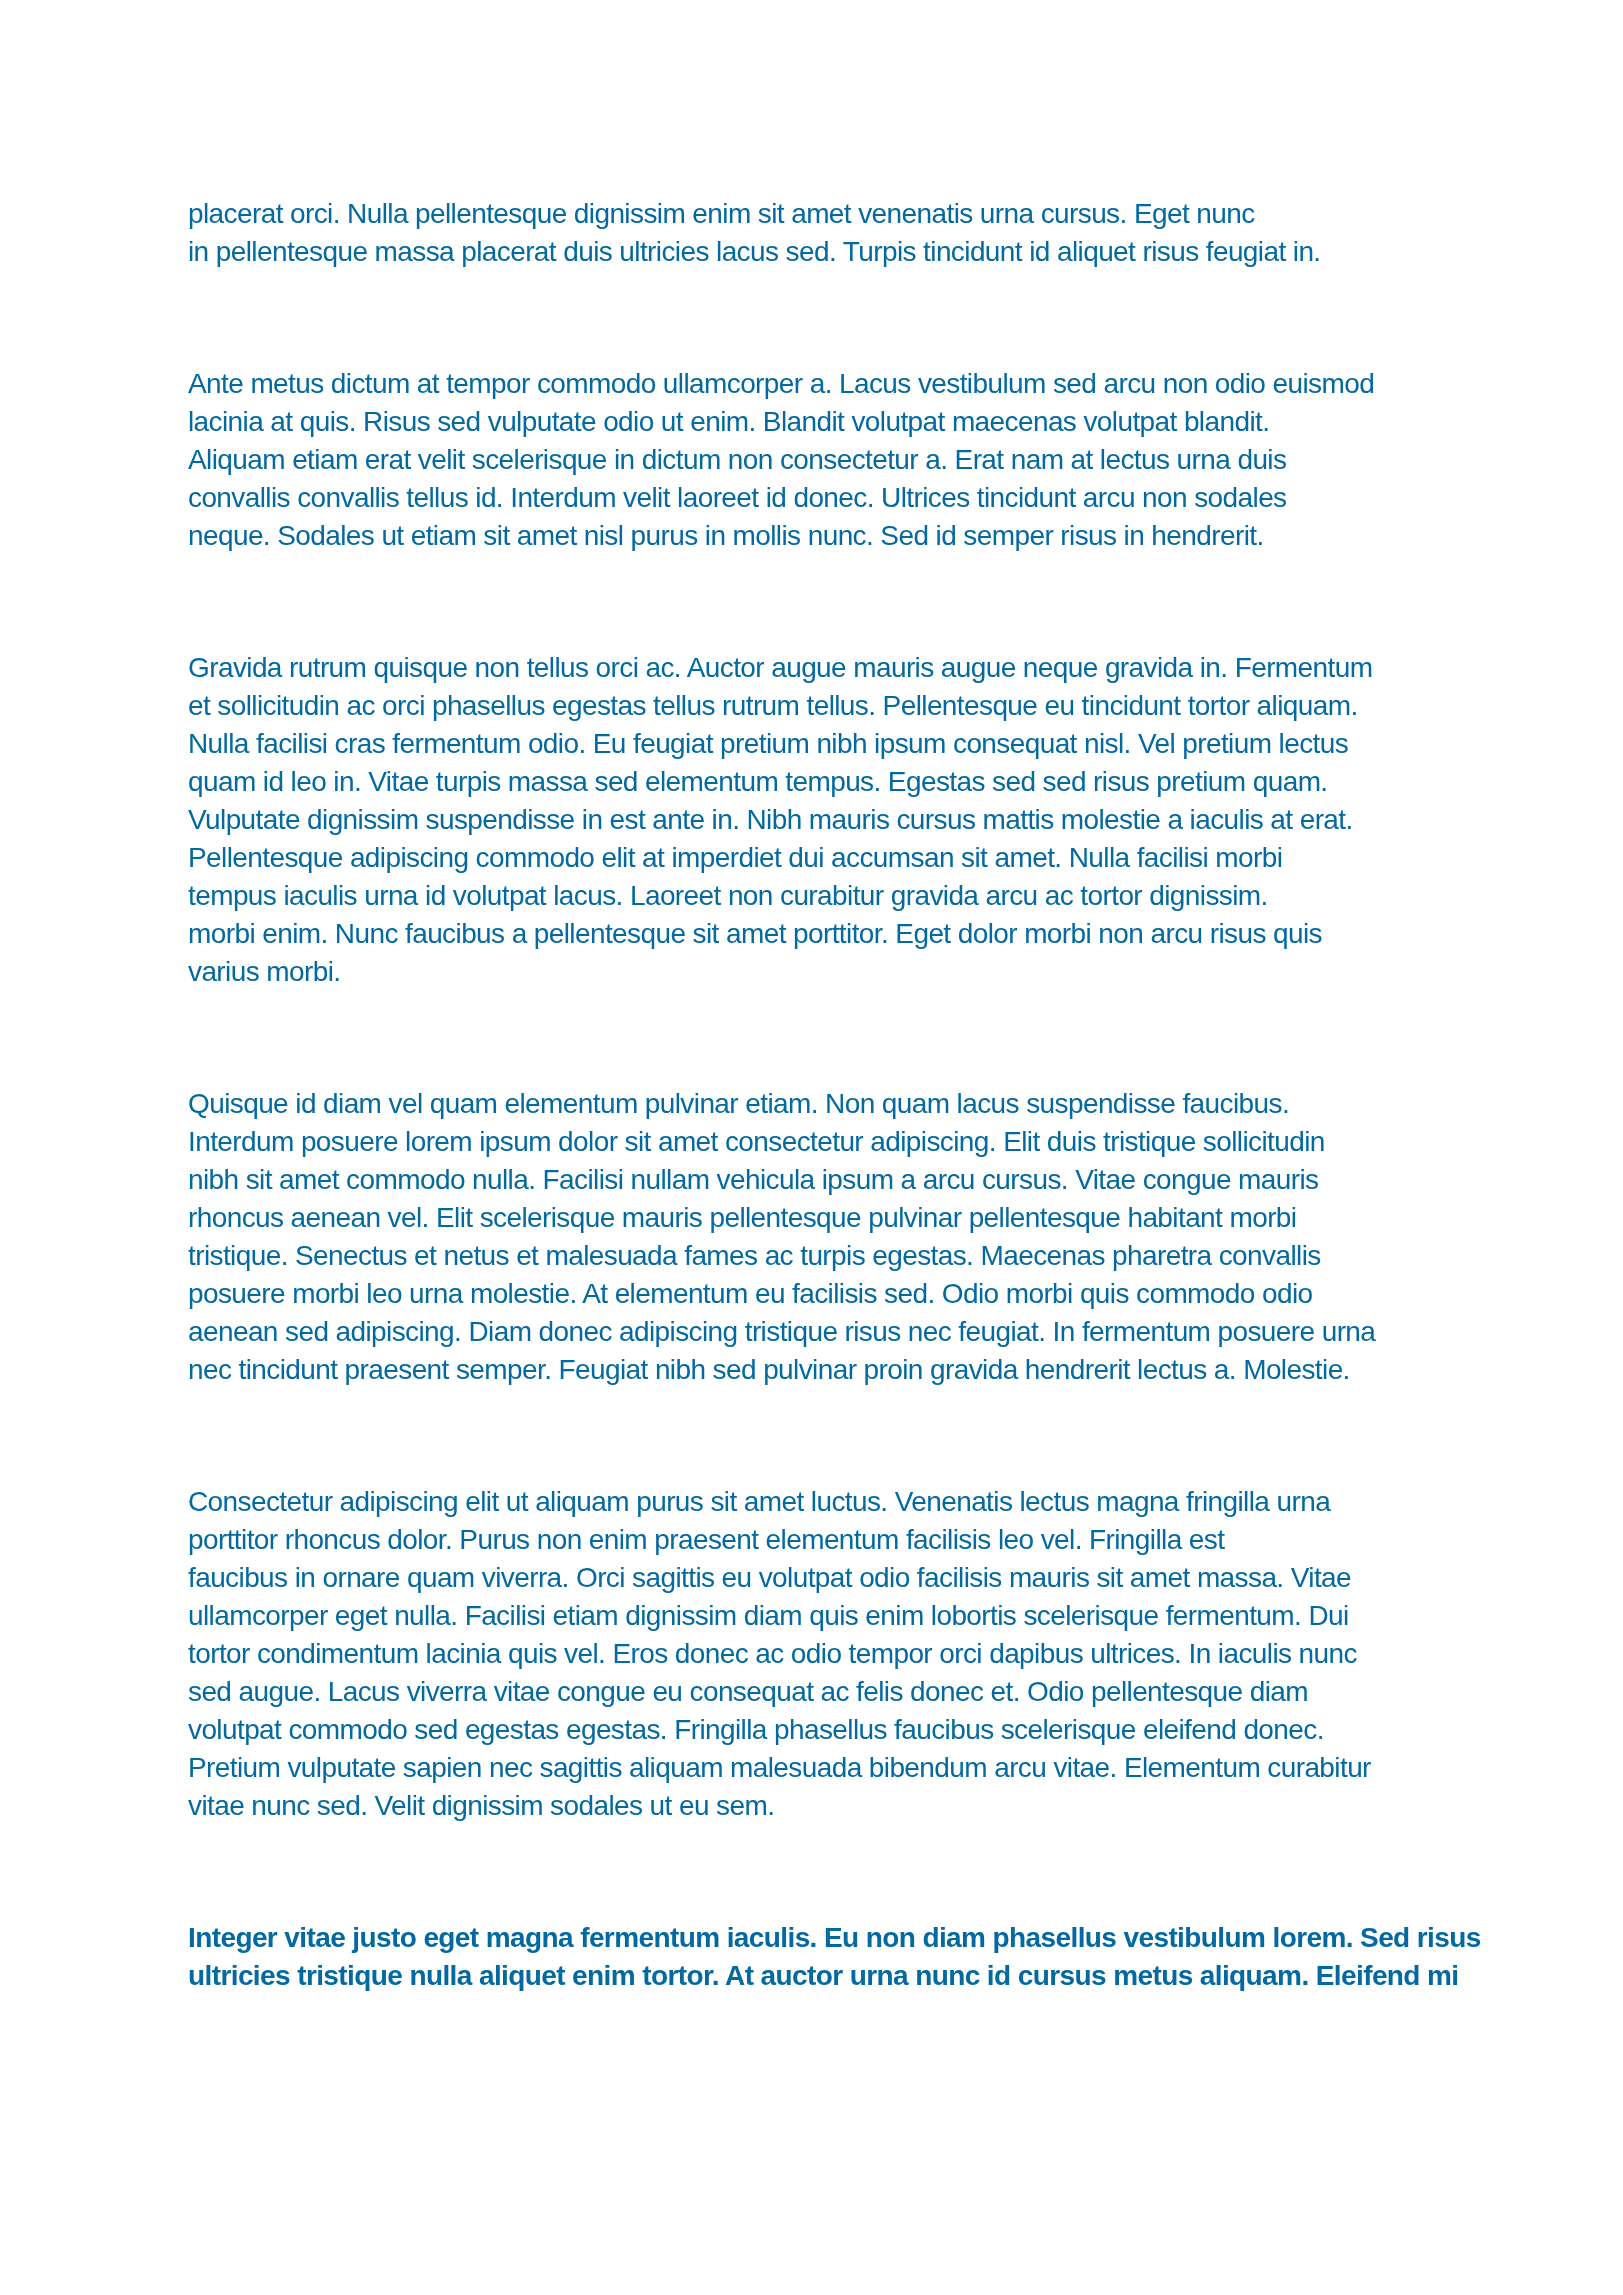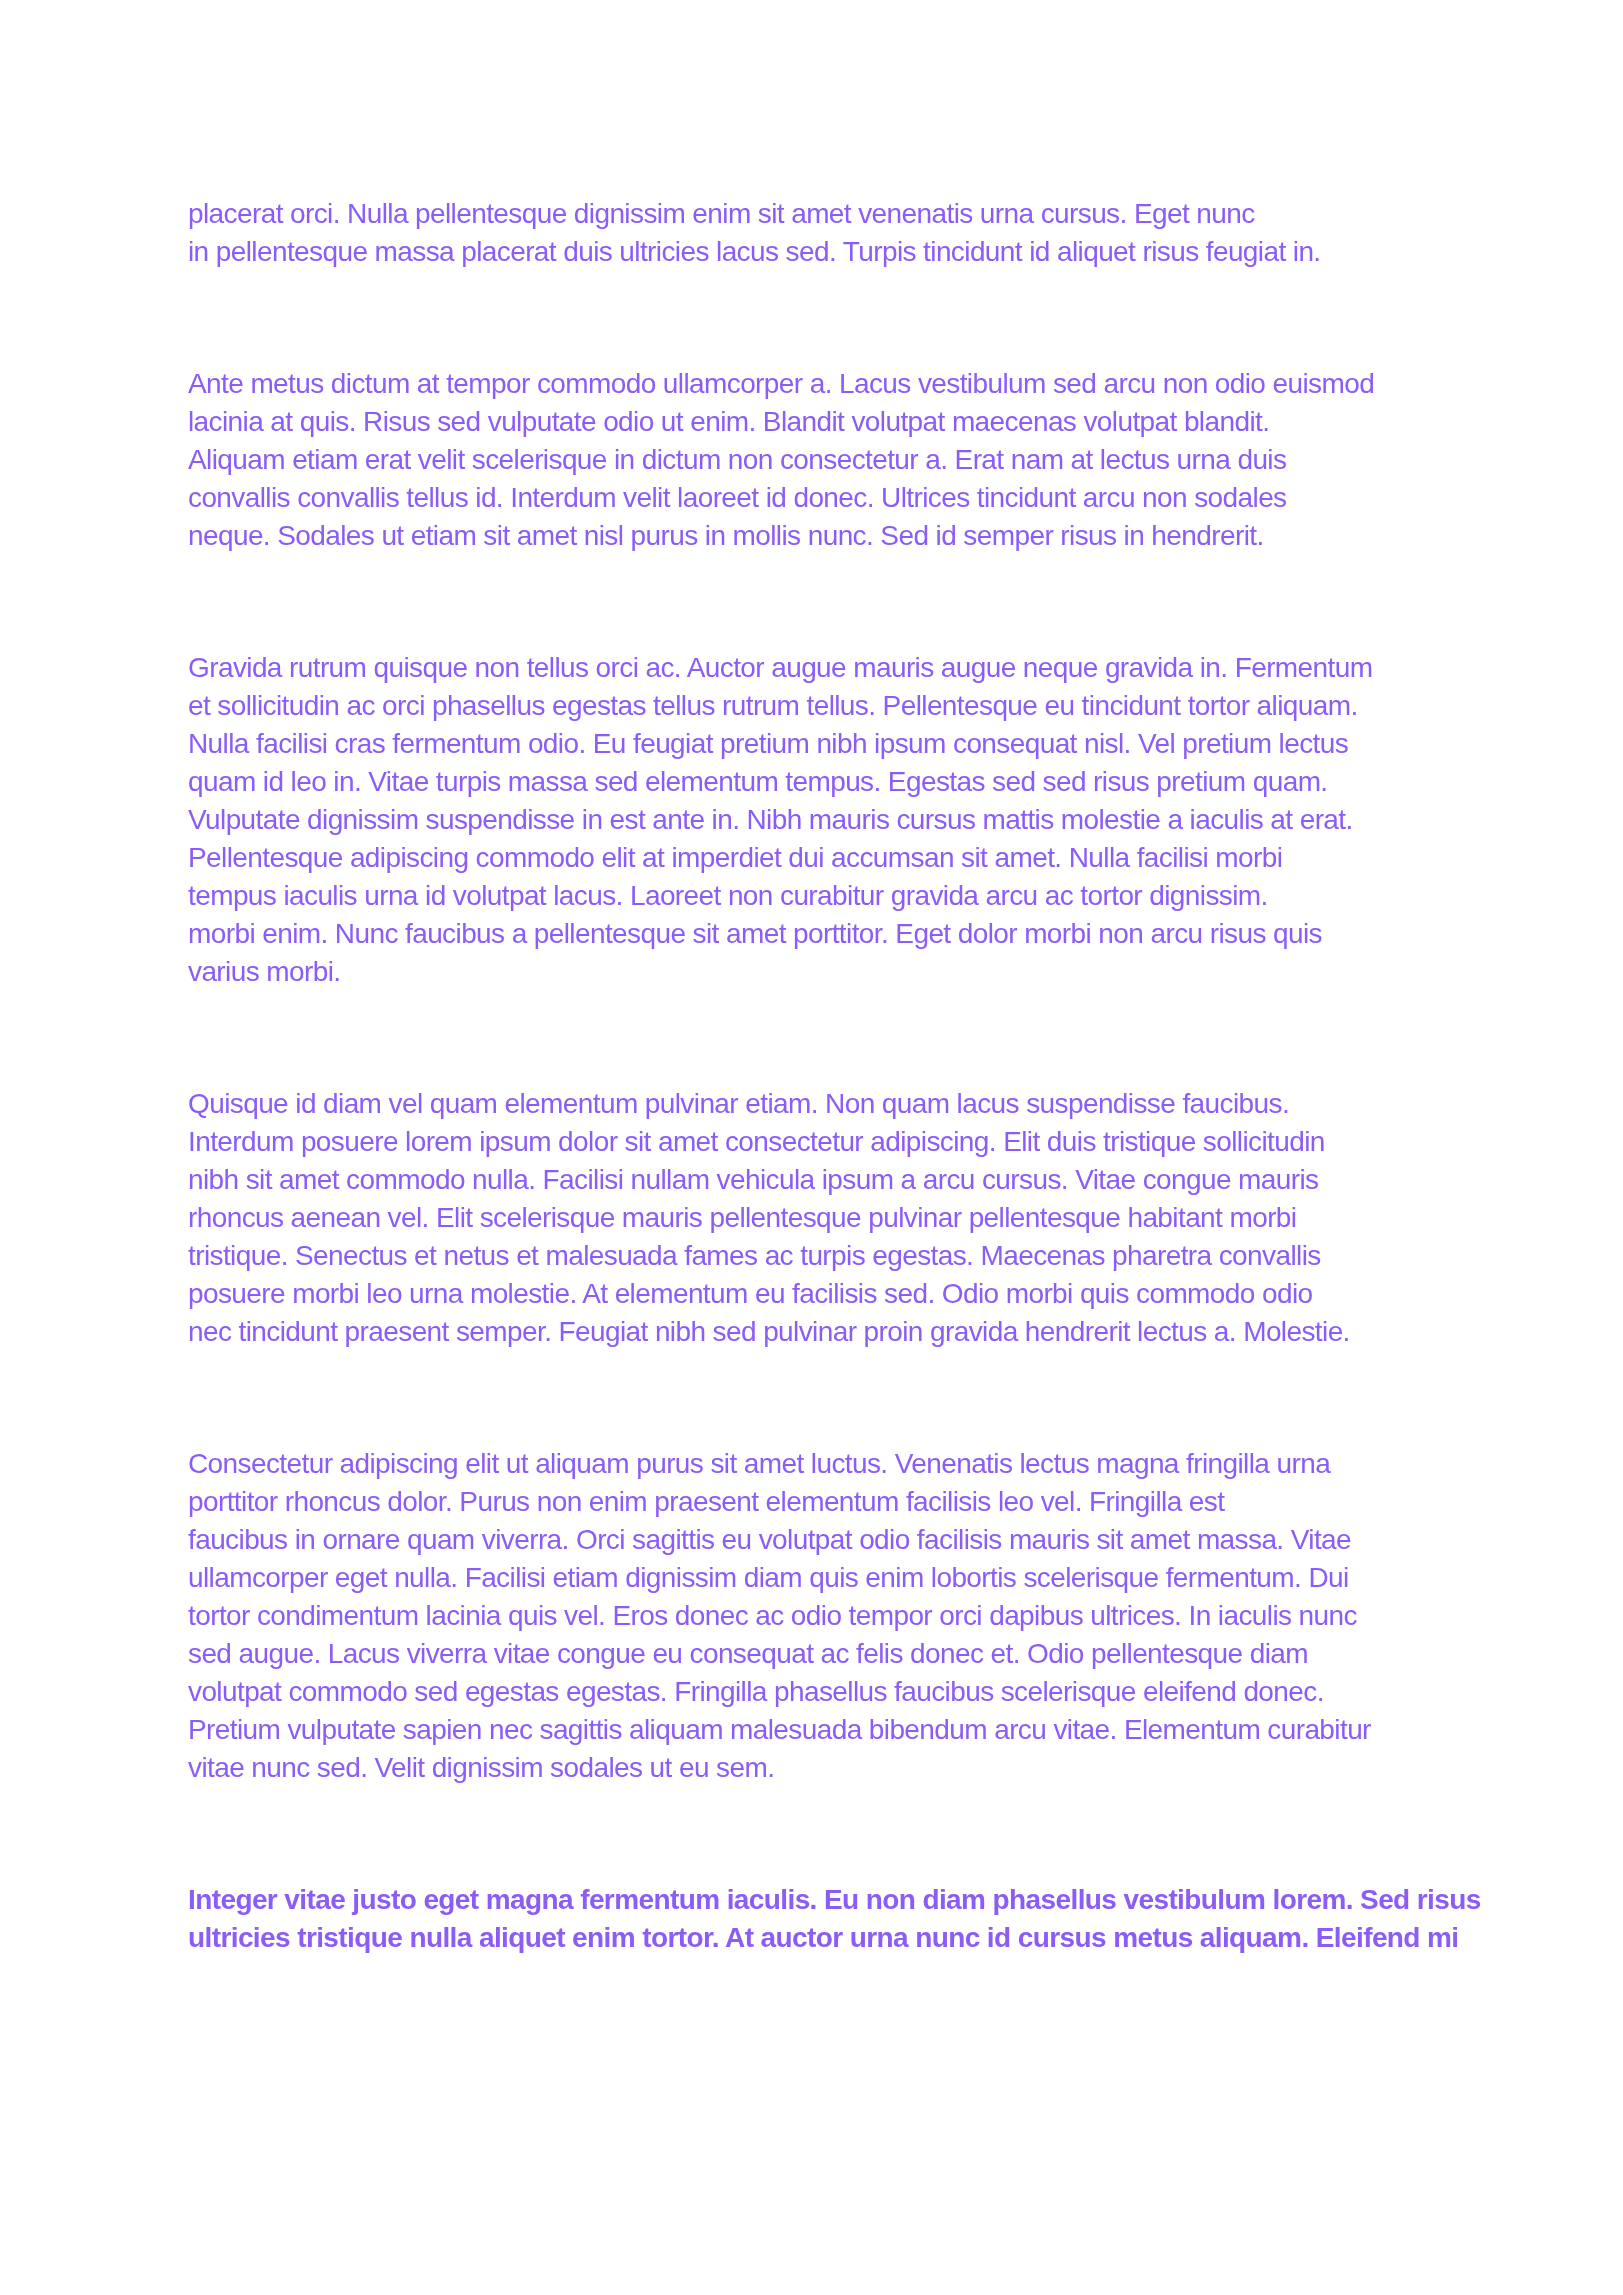--- a/index.html
+++ b/index.html
@@ -40,21 +40,21 @@
   }
   .line {
     white-space: nowrap;
     height: 38px;
   }
 </style>
 </head>
 <body style="background: rgb(255, 255, 255);">
 
 <div class="page" style="background: rgb(255, 255, 255);">
-  <div class="page-content" style="color: #8b5cf6;">
+  <div class="page-content" style="color: #0369a1;">
     <div class="paragraph">
         <div class="line">placerat orci. Nulla pellentesque dignissim enim sit amet venenatis urna cursus. Eget nunc</div>
         <div class="line">in pellentesque massa placerat duis ultricies lacus sed. Turpis tincidunt id aliquet risus feugiat in.</div>
       </div>
     <div class="paragraph">
         <div class="line">Ante metus dictum at tempor commodo ullamcorper a. Lacus vestibulum sed arcu non odio euismod</div>
         <div class="line">lacinia at quis. Risus sed vulputate odio ut enim. Blandit volutpat maecenas volutpat blandit.</div>
         <div class="line">Aliquam etiam erat velit scelerisque in dictum non consectetur a. Erat nam at lectus urna duis</div>
         <div class="line">convallis convallis tellus id. Interdum velit laoreet id donec. Ultrices tincidunt arcu non sodales</div>
         <div class="line">neque. Sodales ut etiam sit amet nisl purus in mollis nunc. Sed id semper risus in hendrerit.</div>
@@ -70,20 +70,21 @@
         <div class="line">morbi enim. Nunc faucibus a pellentesque sit amet porttitor. Eget dolor morbi non arcu risus quis</div>
         <div class="line">varius morbi.</div>
       </div>
     <div class="paragraph">
         <div class="line">Quisque id diam vel quam elementum pulvinar etiam. Non quam lacus suspendisse faucibus.</div>
         <div class="line">Interdum posuere lorem ipsum dolor sit amet consectetur adipiscing. Elit duis tristique sollicitudin</div>
         <div class="line">nibh sit amet commodo nulla. Facilisi nullam vehicula ipsum a arcu cursus. Vitae congue mauris</div>
         <div class="line">rhoncus aenean vel. Elit scelerisque mauris pellentesque pulvinar pellentesque habitant morbi</div>
         <div class="line">tristique. Senectus et netus et malesuada fames ac turpis egestas. Maecenas pharetra convallis</div>
         <div class="line">posuere morbi leo urna molestie. At elementum eu facilisis sed. Odio morbi quis commodo odio</div>
+        <div class="line">aenean sed adipiscing. Diam donec adipiscing tristique risus nec feugiat. In fermentum posuere urna</div>
         <div class="line">nec tincidunt praesent semper. Feugiat nibh sed pulvinar proin gravida hendrerit lectus a. Molestie.</div>
       </div>
     <div class="paragraph">
         <div class="line">Consectetur adipiscing elit ut aliquam purus sit amet luctus. Venenatis lectus magna fringilla urna</div>
         <div class="line">porttitor rhoncus dolor. Purus non enim praesent elementum facilisis leo vel. Fringilla est</div>
         <div class="line">faucibus in ornare quam viverra. Orci sagittis eu volutpat odio facilisis mauris sit amet massa. Vitae</div>
         <div class="line">ullamcorper eget nulla. Facilisi etiam dignissim diam quis enim lobortis scelerisque fermentum. Dui</div>
         <div class="line">tortor condimentum lacinia quis vel. Eros donec ac odio tempor orci dapibus ultrices. In iaculis nunc</div>
         <div class="line">sed augue. Lacus viverra vitae congue eu consequat ac felis donec et. Odio pellentesque diam</div>
         <div class="line">volutpat commodo sed egestas egestas. Fringilla phasellus faucibus scelerisque eleifend donec.</div>

